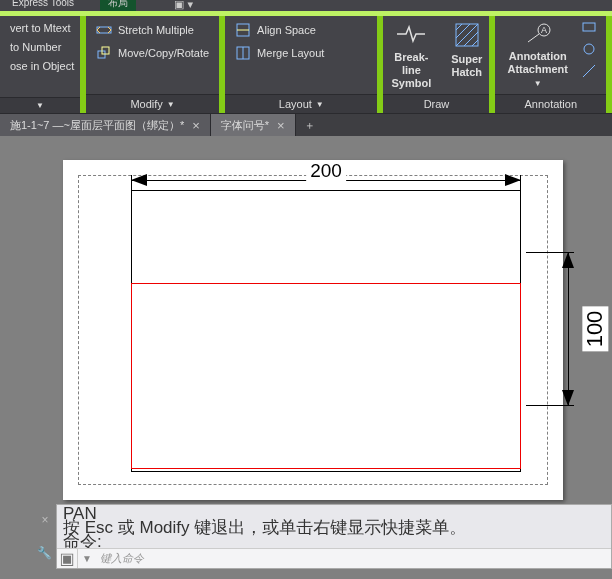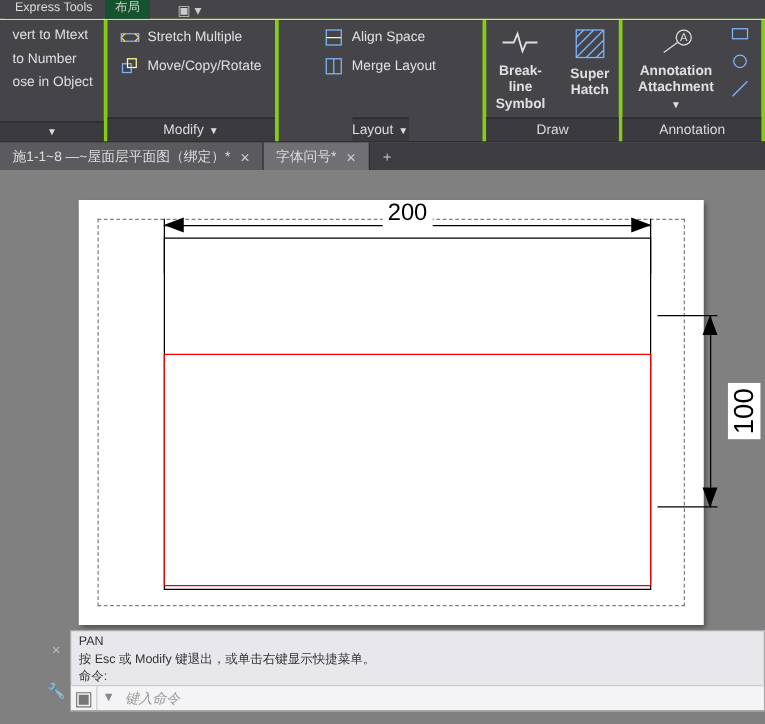--- a/index.html
+++ b/index.html
@@ -1,23 +1,23 @@
 <!DOCTYPE html>
 <html><head>
 <meta charset="utf-8">
 <style>
   * { margin: 0; padding: 0; box-sizing: border-box; font-family: "Microsoft YaHei", Arial, sans-serif; }
   body { background: #808080; width: 612px; height: 579px; overflow: hidden; position: relative; }
 
-  .ribbon-tabs { background: #444449; border-bottom: 1px solid #bef264; height: 16px; display: flex; align-items: flex-end; padding-left: 4px; gap: 2px; }
+  .ribbon-tabs { background: #444449; border-bottom: 5px solid #bef264; height: 16px; display: flex; align-items: flex-end; padding-left: 4px; gap: 18px; }
   .ribbon-tab { font-size: 10px; color: #ddd; padding: 2px 8px; background: #444449; border-top-left-radius: 3px; border-top-right-radius: 3px; line-height: 12px; }
   .ribbon-tab.dark { background: #14532d; color: #ccc; }
 
   .ribbon { background: #444449; display: flex; color: #e0e0e0; font-size: 11px; border-bottom: 1px solid #2a2a2e; height: 98px; }
-  .ribbon-panel { display: flex; flex-direction: column; border-right: 3px solid #84cc16; position: relative; }
+  .ribbon-panel { display: flex; flex-direction: column; border-right: 6px solid #84cc16; position: relative; }
   .panel-body { flex: 1; display: flex; align-items: flex-start; padding: 4px 6px; gap: 4px; }
   .panel-footer { background: #3a3a3f; font-size: 11px; text-align: center; padding: 3px 0; color: #ddd; display: flex; justify-content: center; align-items: center; gap: 4px; border-top: 1px solid #2a2a2e; }
   .dropdown-tri { font-size: 8px; }
 
   .col-btns { display: flex; flex-direction: column; gap: 3px; }
   .small-btn { display: flex; align-items: center; gap: 6px; padding: 2px 4px; white-space: nowrap; color: #e0e0e0; }
   .small-icon { width: 16px; height: 16px; display: inline-flex; align-items: center; justify-content: center; flex-shrink: 0; }
   .big-btn { display: flex; flex-direction: column; align-items: center; justify-content: flex-start; gap: 3px; padding: 4px 8px 0 8px; height: 74px; color: #e0e0e0; }
   .big-btn .big-icon { width: 30px; height: 30px; display: flex; align-items: center; justify-content: center; }
   .big-btn .big-label { font-size: 11px; text-align: center; line-height: 13px; white-space: nowrap; font-weight: bold; }
@@ -46,21 +46,21 @@
 
   .dim-right { position:absolute; left: 480px; top: 92px; width: 40px; height: 154px; }
   .dim-right-line { position:absolute; left:25px; top:0; bottom:0; width:0; border-left:1.5px solid #000;}
   .dim-right-ext-t { position:absolute; top:0; left:-17px; width:48px; height:0; border-top:1px solid #000;}
   .dim-right-ext-b { position:absolute; bottom:0; left:-17px; width:48px; height:0; border-top:1px solid #000;}
   .dim-right-arr-t { position:absolute; top:0; left:19px; border-left:6px solid transparent; border-right:6px solid transparent; border-bottom:16px solid #000;}
   .dim-right-arr-b { position:absolute; bottom:0; left:19px; border-left:6px solid transparent; border-right:6px solid transparent; border-top:16px solid #000;}
   .dim-right-txt { position:absolute; left:30px; top:50%; transform: translateY(-50%) rotate(-90deg); transform-origin:center; background:#fff; padding:0 4px; font-size:22px; font-family: Arial; }
 
   .cmd-area { position: absolute; left: 56px; right: 0; bottom: 10px; height: 65px; background: #e8e8ec; border: 1px solid #aaa; }
-  .cmd-hist { padding: 2px 6px; font-size: 10px; color: #333; line-height: 14px; font-family: "SimSun","Microsoft YaHei"; }
+  .cmd-hist { padding: 2px 6px; font-size: 17px; color: #333; line-height: 14px; font-family: "SimSun","Microsoft YaHei"; }
   .cmd-input-row { position:absolute; bottom:0; left:0; right:0; height:20px; display:flex; align-items:center; border-top:1px solid #ccc; background:#f4f4f6;}
   .cmd-icon { width:20px; height:20px; display:flex; align-items:center; justify-content:center; color:#777;}
   .cmd-chevron { font-size:10px; color:#888; padding:0 4px; border-left:1px solid #ccc; height:100%; display:flex; align-items:center;}
   .cmd-placeholder { color:#999; font-size:11px; padding-left:4px; font-style: italic; flex:1;}
   .cmd-left-icons { position:absolute; left:36px; bottom:10px; width:18px; display:flex; flex-direction:column; gap:2px; height:65px; justify-content:space-around; align-items:center;}
   .cmd-left-icons span { color:#bbb; font-size:12px; text-align:center; width:16px; height:16px; display:flex; align-items:center; justify-content:center;}
 </style>
 </head>
 <body>
 
@@ -113,21 +113,21 @@
           <span>Move/Copy/Rotate</span>
         </div>
       </div>
     </div>
     <div class="panel-footer">
         <span>Modify</span> 
         <span class="dropdown-tri">▼</span>
       </div>
   </div>
 
-  <div class="ribbon-panel" style="width:170px;align-items:center;">
+  <div class="ribbon-panel" style="width:170px;">
     <div class="panel-body">
       <div class="col-btns">
         <div class="small-btn">
           <span class="small-icon">
               <svg width="16" height="16">
                 <rect x="2" y="2" width="12" height="12" fill="none" stroke="#7fb7ff"></rect>
                 <line x1="2" y1="8" x2="14" y2="8" stroke="#ff9"></line>
               </svg>
             </span>
           <span>Align Space</span>
@@ -208,21 +208,21 @@
       </div>
     </div>
     <div class="panel-footer">
         <span>Annotation</span>
       </div>
   </div>
 </div>
 
 <div class="doc-tabs">
   <div class="doc-tab">
-    <span>施1-1~8  —~屋面层平面图（绑定）*</span>
+    <span>施1-1~7  —~屋面层平面图（绑定）*</span>
     <span class="doc-close">×</span>
   </div>
   <div class="doc-tab inactive2">
     <span>字体问号*</span>
     <span class="doc-close">×</span>
   </div>
   <div class="add-tab">
       <span>＋</span>
     </div>
 </div>

